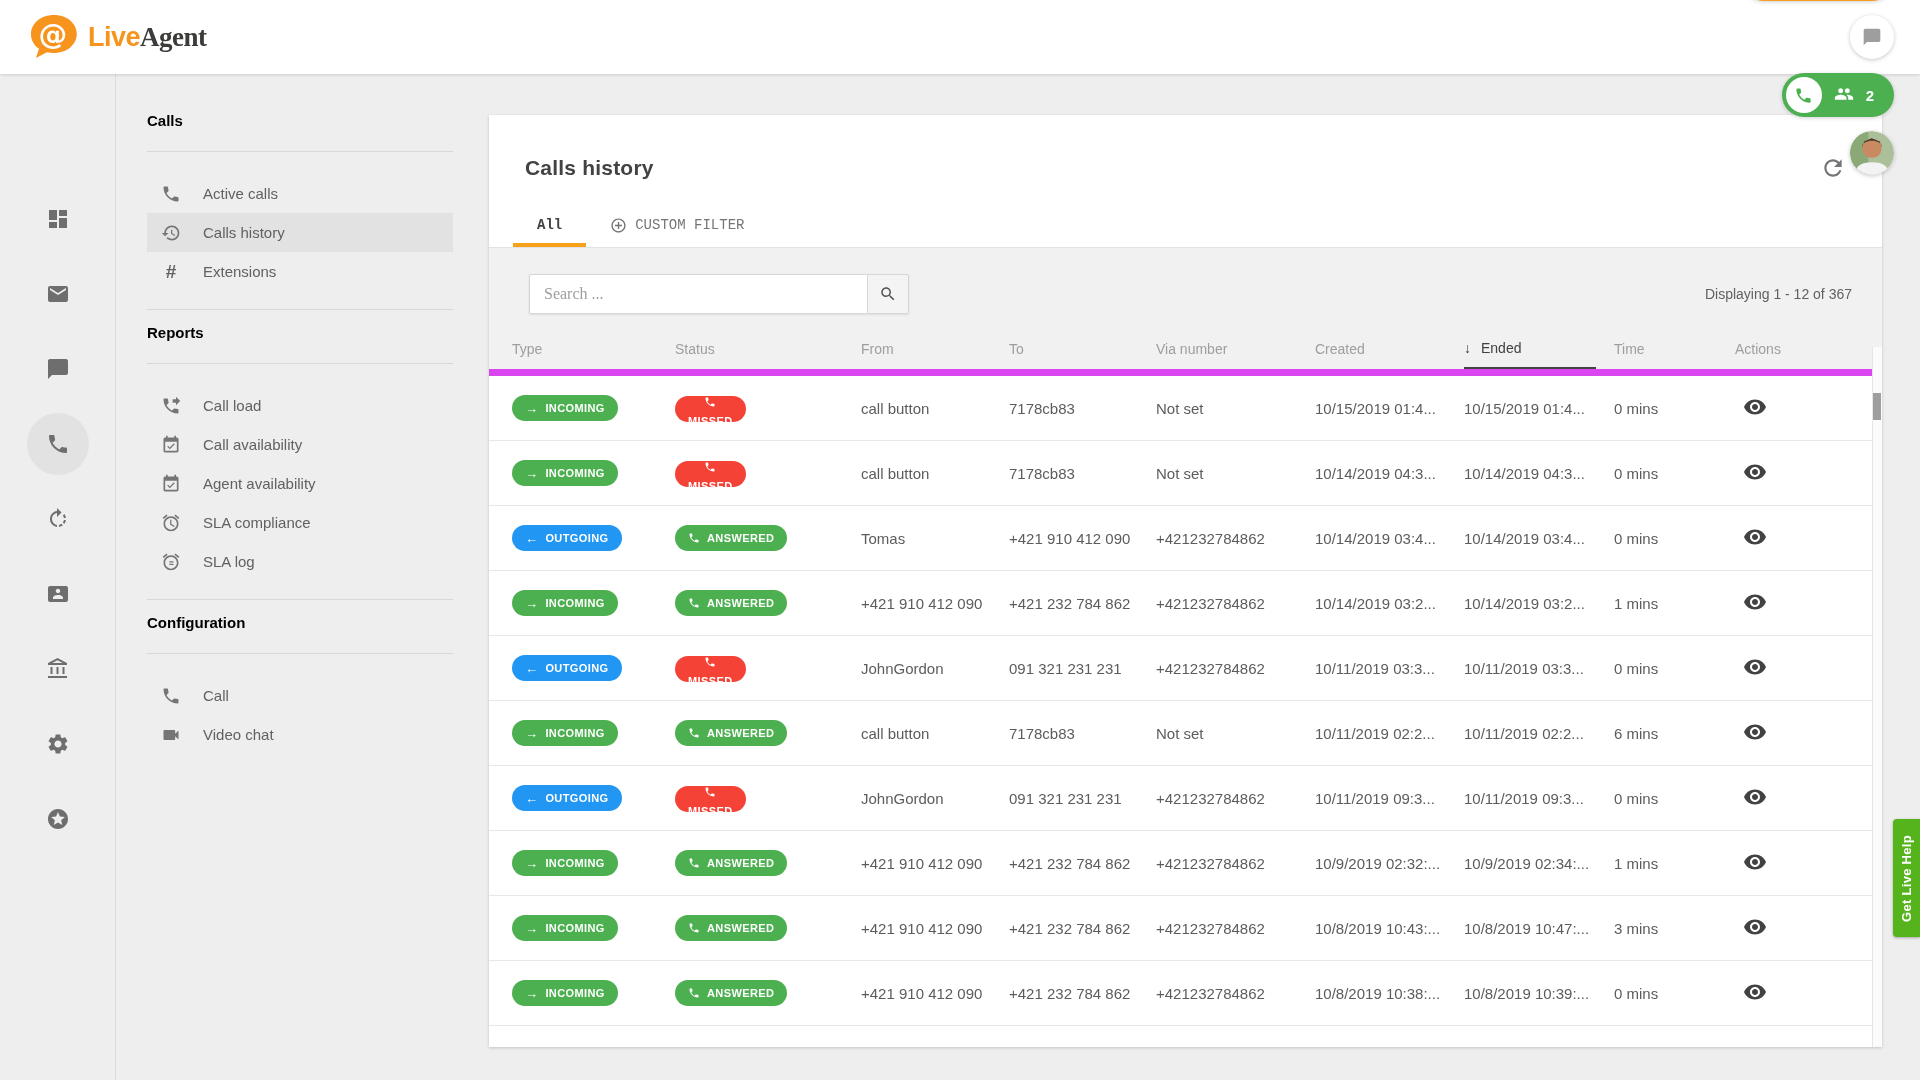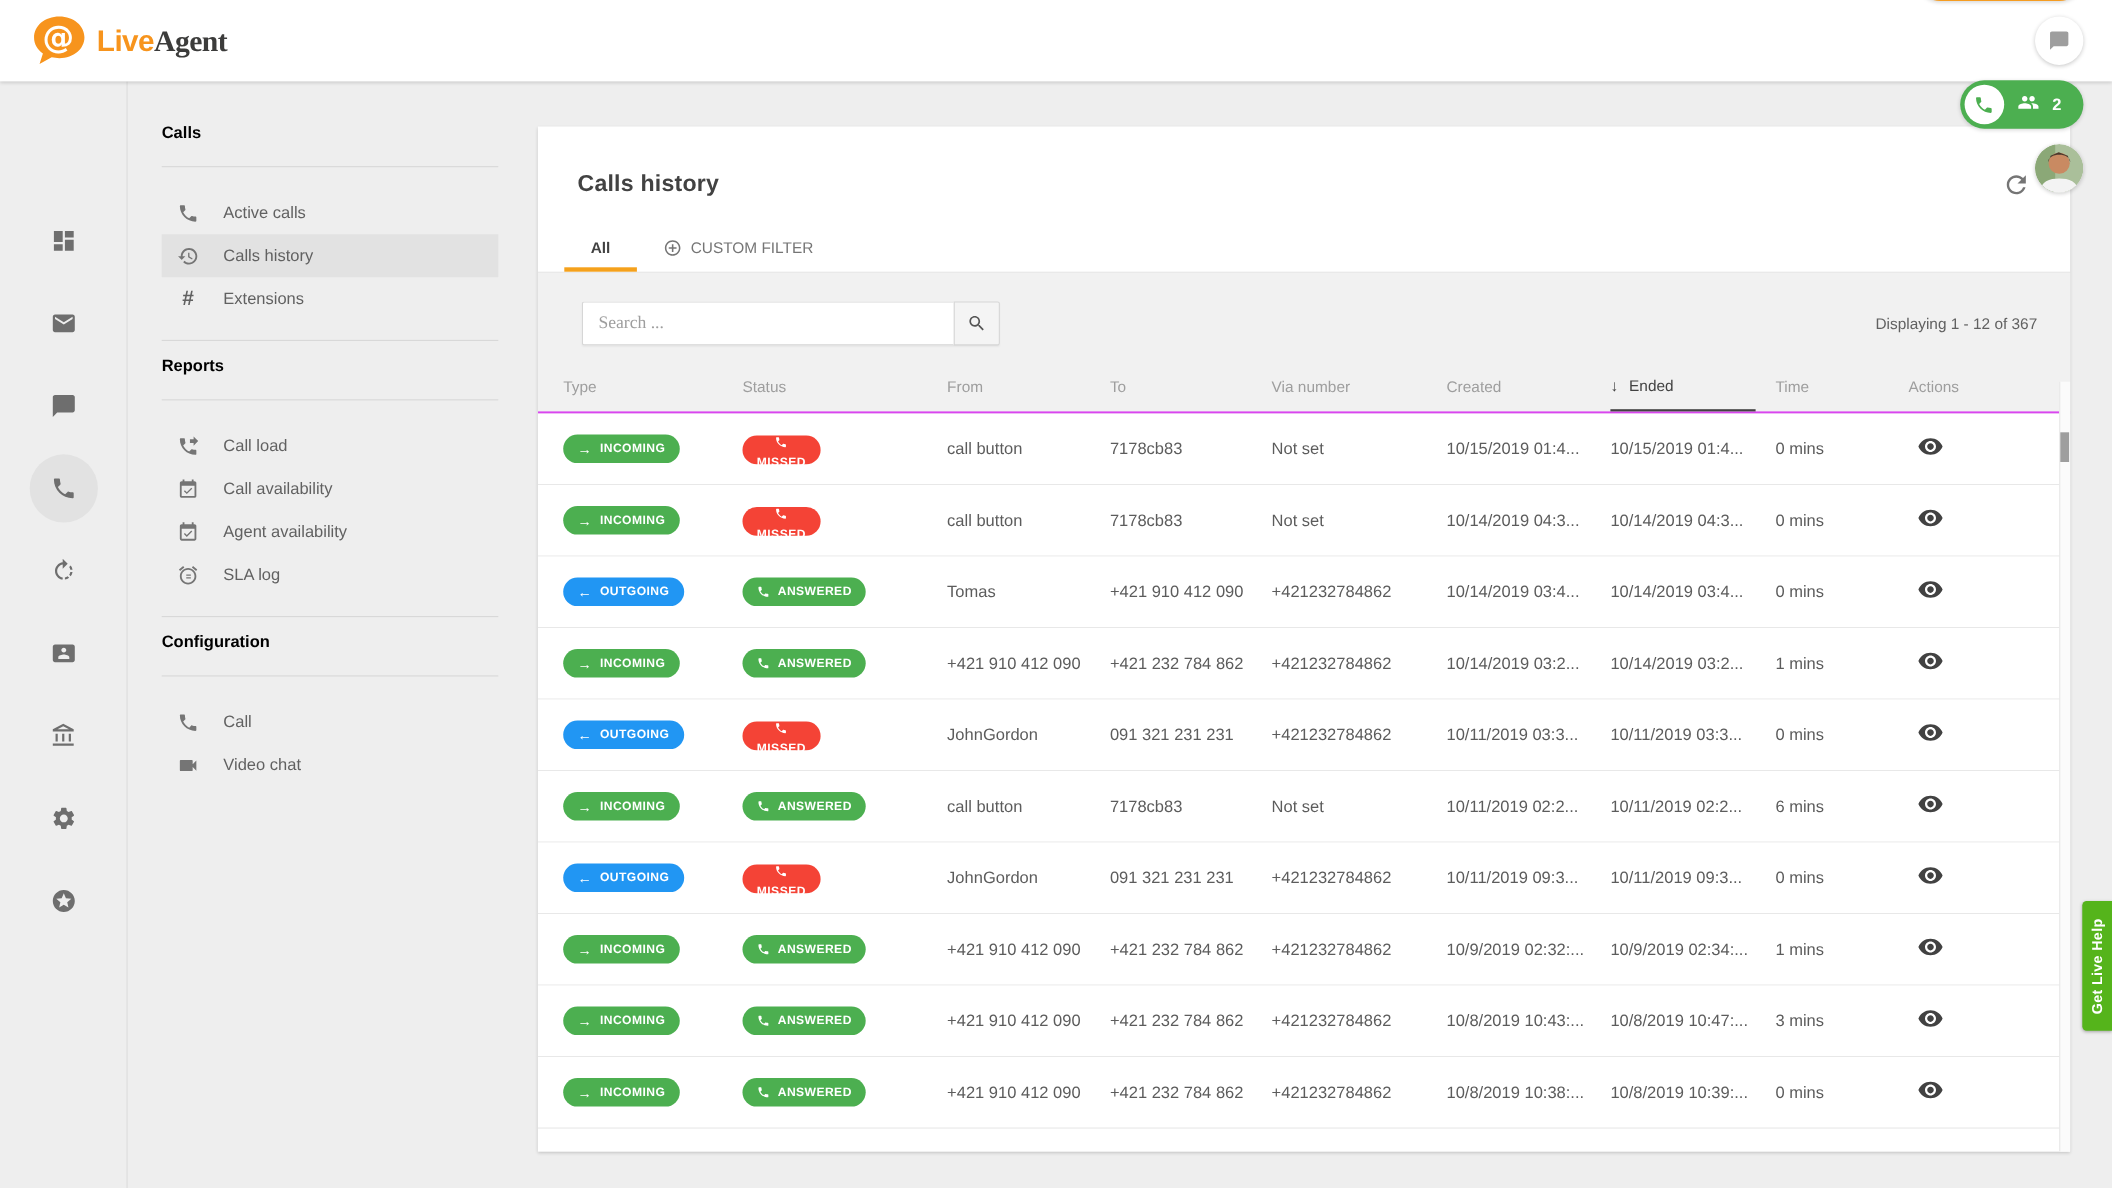--- a/index.html
+++ b/index.html
@@ -51,39 +51,39 @@
   
   .main-wrap { flex:1; padding:41px 38px 33px 34px; }
   .card { position:relative; background:#ffffff; height:100%; box-shadow:0 1px 3px rgba(0,0,0,.18);
     overflow:hidden; }
   .card-head { display:flex; align-items:center; justify-content:space-between; padding:40px 36px 0 36px; }
   .card-title { font-size:21px; font-weight:bold; color:#424242; letter-spacing:.2px; }
   .refresh-btn { width:26px; height:26px; color:#757575; cursor:pointer; }
 
   .tabs { display:flex; align-items:flex-end; padding:0 24px; margin-top:22px; border-bottom:1px solid #e3e3e3; }
   .tab { position:relative; height:44px; display:flex; align-items:center; gap:8px; padding:0 24px;
-    font-size:14px; color:#757575; cursor:pointer; }
+    font-size:14px; color:#757575; cursor:pointer;font-family:Liberation Mono, monospace; }
   .tab.active { color:#424242; font-weight:bold; }
   .tab.active::after { content:""; position:absolute; left:0; right:0; bottom:0; height:4px; background:#f5a11c; }
   .tab .tab-icon { width:17px; height:17px; color:#757575; }
 
   .gray-zone { background:#f1f1f1; }
   .toolbar { display:flex; align-items:center; justify-content:space-between; padding:26px 30px 14px 40px; }
   .search-group { display:flex; box-shadow:0 1px 2px rgba(0,0,0,.08); }
   .search-input { width:338px; height:40px; border:1px solid #d6d6d6; border-right:none; background:#fff;
     padding:0 14px; font-size:16px; color:#424242; border-radius:2px 0 0 2px; outline:none;
     font-family:Liberation Serif, serif; }
   .search-input::placeholder { color:#9e9e9e; }
   .search-btn { width:42px; height:40px; border:1px solid #d6d6d6; background:#f4f4f4; color:#555;
     display:flex; align-items:center; justify-content:center; cursor:pointer; border-radius:0 2px 2px 0; }
   .displaying { font-size:14px; color:#616161; }
 
   .grid { display:grid; grid-template-columns:163px 186px 148px 147px 159px 149px 150px 121px 1fr;
     padding-left:23px; align-items:center; }
-  .thead { height:48px; border-bottom:2px solid #d946ef; }
+  .thead { height:48px; border-bottom:7px solid #d946ef; }
   .thead .th { font-size:14px; color:#9e9e9e; height:100%; display:flex; align-items:center; cursor:pointer; }
   .thead .th.sorted { color:#424242; border-bottom:2px solid #424242; margin-right:18px; }
   .sort-arrow { margin-right:10px; font-size:14px; color:#424242; }
 
   .row { height:65px; border-bottom:1px solid #e8e8e8; background:#fff; font-size:15px; color:#5c5c5c; }
   .badge { display:inline-flex; align-items:center; gap:7px; height:26px; border-radius:13px; padding:0 13px;
     color:#fff; font-size:11px; font-weight:bold; letter-spacing:.4px; }
   .badge .dir { font-size:13px; line-height:1; font-weight:bold; }
   .badge-green { background:#4caf50; }
   .badge-blue  { background:#2196f3; }
@@ -264,20 +264,28 @@
             <span class="mi-icon">
               <svg width="20" height="20" viewBox="0 0 24 24" fill="currentColor">
                 <path d="M16.53 11.06L15.47 10l-4.88 4.88-2.12-2.12-1.06 1.06L10.59 17l5.94-5.94zM19 3h-1V1h-2v2H8V1H6v2H5c-1.11 0-1.99.9-1.99 2L3 19c0 1.1.89 2 2 2h14c1.1 0 2-.9 2-2V5c0-1.1-.9-2-2-2zm0 16H5V8h14v11z"></path>
               </svg>
             </span>
             <span>Agent availability</span>
           </div>
           <div class="menu-item">
             <span class="mi-icon">
               <svg width="20" height="20" viewBox="0 0 24 24" fill="currentColor">
+                <path d="M22 5.72l-4.6-3.86-1.29 1.53 4.6 3.86L22 5.72zM7.88 3.39L6.6 1.86 2 5.71l1.29 1.53 4.59-3.85zM12.5 8H11v6l4.75 2.85.75-1.23-4-2.37V8zM12 4c-4.97 0-9 4.03-9 9s4.02 9 9 9c4.97 0 9-4.03 9-9s-4.03-9-9-9zm0 16c-3.87 0-7-3.13-7-7s3.13-7 7-7 7 3.13 7 7-3.13 7-7 7z"></path>
+              </svg>
+            </span>
+            <span>SLA compliance</span>
+          </div>
+          <div class="menu-item">
+            <span class="mi-icon">
+              <svg width="20" height="20" viewBox="0 0 24 24" fill="currentColor">
                 <path d="M12 4c-4.97 0-9 4.03-9 9s4.02 9 9 9c4.97 0 9-4.03 9-9s-4.03-9-9-9zm0 16c-3.87 0-7-3.13-7-7s3.13-7 7-7 7 3.13 7 7-3.13 7-7 7zM22 5.72l-4.6-3.86-1.29 1.53 4.6 3.86L22 5.72zM7.88 3.39L6.6 1.86 2 5.71l1.29 1.53 4.59-3.85zM10 11h5v1.5h-5V11zm0 3h5v1.5h-5V14z"></path>
               </svg>
             </span>
             <span>SLA log</span>
           </div>
         </div>
         <div class="menu-divider"></div>
         <div class="menu-heading">Configuration</div>
         <div class="menu-divider"></div>
         <div class="menu-items">

